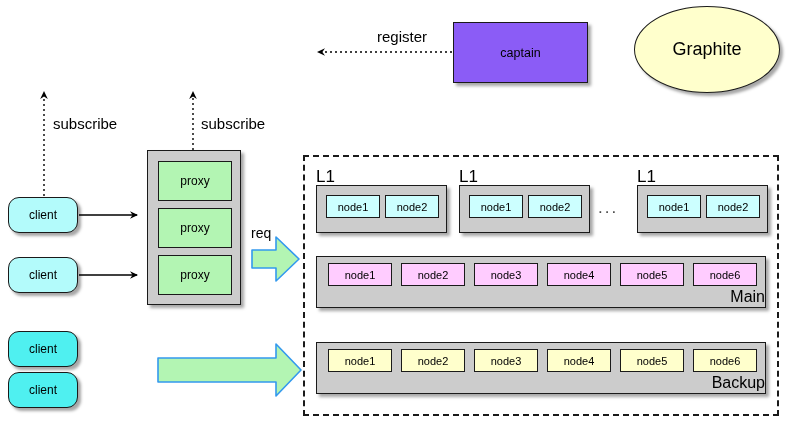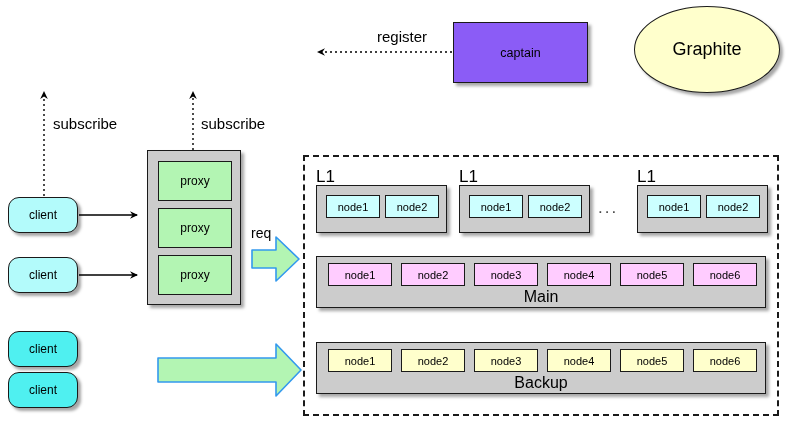--- a/index.html
+++ b/index.html
@@ -136,21 +136,21 @@
     border: 1.5px solid #1a1a1a;
     box-sizing: border-box;
     display: flex; align-items: center; justify-content: center;
     font-size: 11px; color: #000;
   }
   .tier-node-main   { background: #ffccff; }
   .tier-node-backup { background: #ffffcc; }
   .tier-label {
     position: absolute;
     left: 0; right: 0; bottom: 1px;
-    text-align: center;
+    text-align: right;
     font-size: 16px;
     color: #000;
   }
 
   
   .edge-label {
     position: absolute;
     font-size: 15px;
     color: #000;
     white-space: nowrap;

